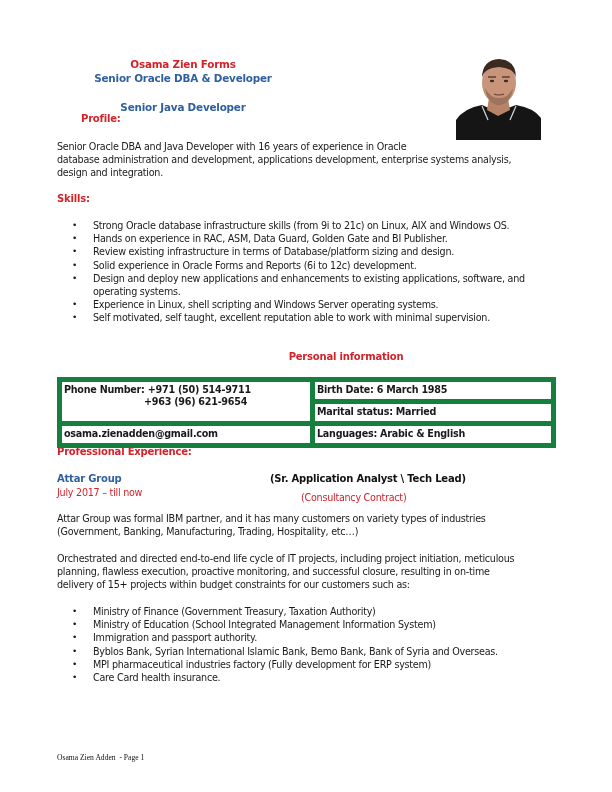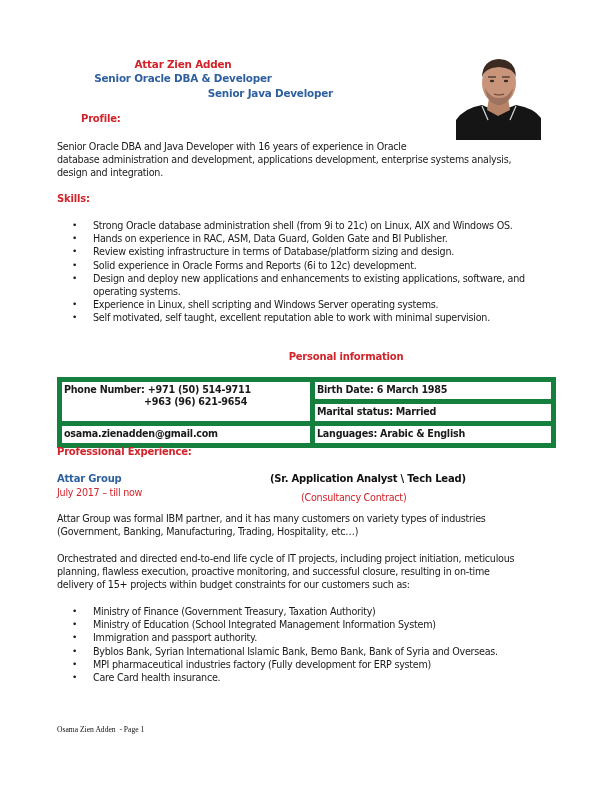--- a/index.html
+++ b/index.html
@@ -10,28 +10,28 @@
   .red { color:#d2232a; }
   .blue { color:#2e5f9e; }
   .hdr { font-size:10px; font-weight:bold; letter-spacing:-0.2px; }
   .name-line { width:300px; text-align:center; left:33px; font-size:10.4px; font-weight:bold; line-height:14px; letter-spacing:-0.2px; }
   ul.bul { position:absolute; margin:0; padding:0; list-style:none; }
   ul.bul li { position:relative; padding-left:36px; font-size:9.6px; line-height:13.2px; letter-spacing:-0.25px; }
   ul.bul li::before { content:"\2022"; position:absolute; left:15px; top:0; font-size:9px; }
   .photo { position:absolute; left:456px; top:50px; width:85px; height:90px; overflow:hidden; background:#fff; }
   table.info { position:absolute; left:57px; top:377px; width:499px; border-collapse:collapse; }
   table.info td { border:5px solid #15803d; font-size:9.6px; line-height:12px; padding:2px 2px 3px 2px; vertical-align:top; letter-spacing:-0.25px; white-space:nowrap;font-weight:bold; }
-  .footer { font-family:"Liberation Serif", "DejaVu Serif", serif; font-size:7.6px; color:#111; }
+  .footer { font-family:"Liberation Serif", "DejaVu Serif", serif; font-size:7.6px; color:#111;margin-top:28px; }
 </style>
 </head>
 <body>
 
-<div class="abs name-line red" style="top:57px;">Attar Zien Adden</div>
+<div class="abs name-line red" style="top:57px;">Osama Zien Forms</div>
 <div class="abs name-line blue" style="top:71px;">Senior Oracle DBA &amp; Developer</div>
-<div class="abs name-line blue" style="top:86px;text-align:right;">Senior Java Developer</div>
+<div class="abs name-line blue" style="top:100px;">Senior Java Developer</div>
 
 <div class="photo">
   <svg width="85" height="90" viewBox="0 0 85 90">
     <rect width="85" height="90" fill="#ffffff"></rect>
 
     <path d="M0 90 L0 70 Q8 58 26 55 L42 62 L60 55 Q78 58 85 68 L85 90 Z" fill="#151515"></path>
 
     <path d="M26 56 L32 70" stroke="#d8d8d8" stroke-width="1.2"></path>
     <path d="M60 56 L54 70" stroke="#d8d8d8" stroke-width="1.2"></path>
 
@@ -55,21 +55,21 @@
 
 <div class="abs hdr red" style="left:57px; top:113px;padding-left:24px;">Profile:</div>
 <div class="abs" style="left:57px; top:140px;">
   <div class="t">Senior Oracle DBA and Java Developer with 16 years of experience in Oracle</div>
   <div class="t">database administration and development, applications development, enterprise systems analysis,</div>
   <div class="t">design and integration.</div>
 </div>
 
 <div class="abs hdr red" style="left:57px; top:193px;">Skills:</div>
 <ul class="bul" style="left:57px; top:219px; width:510px;">
-  <li>Strong Oracle database administration shell (from 9i to 21c) on Linux, AIX and Windows OS.</li>
+  <li>Strong Oracle database infrastructure skills (from 9i to 21c) on Linux, AIX and Windows OS.</li>
   <li>Hands on experience in RAC, ASM, Data Guard, Golden Gate and BI Publisher.</li>
   <li>Review existing infrastructure in terms of Database/platform sizing and design.</li>
   <li>Solid experience in Oracle Forms and Reports (6i to 12c) development.</li>
   <li><span>Design and deploy new applications and enhancements to existing applications, software, and</span><br><span>operating systems.</span></li>
   <li>Experience in Linux, shell scripting and Windows Server operating systems.</li>
   <li>Self motivated, self taught, excellent reputation able to work with minimal supervision.</li>
 </ul>
 
 <div class="abs hdr red" style="left:0; width:612px; text-align:center; top:351px;padding-left:40px;">Personal information</div>
 <table class="info">

